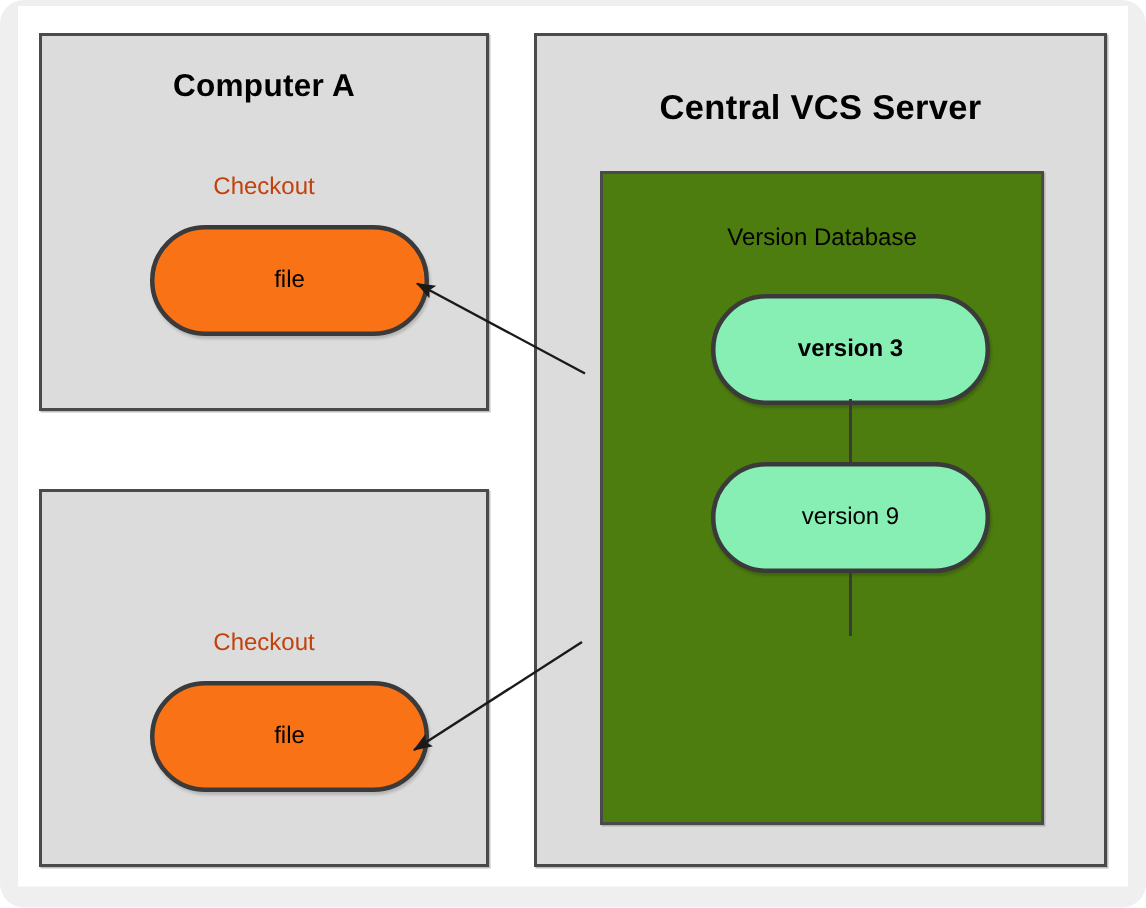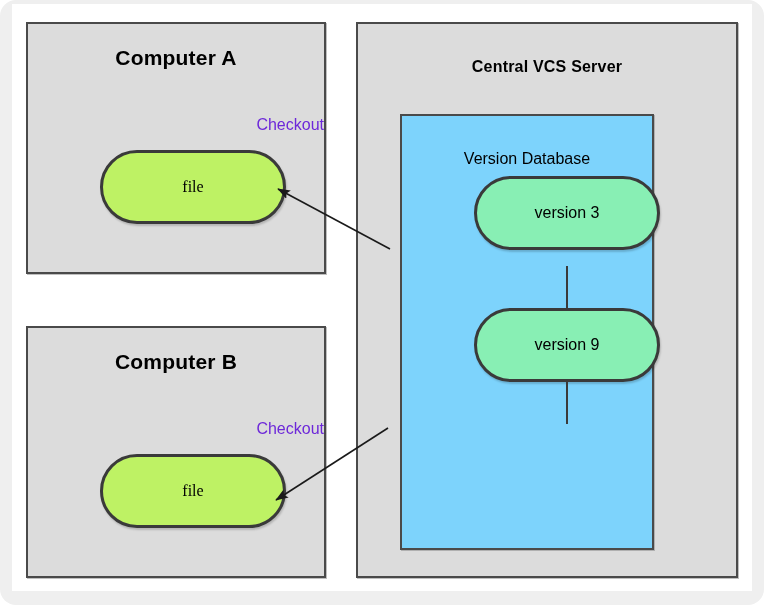--- a/index.html
+++ b/index.html
@@ -49,83 +49,83 @@
     left: 0;
     right: 0;
     text-align: center;
     font-size: 21px;
     font-weight: bold;
     color: #000000;
     letter-spacing: 0.2px;
   }
   #panel-computer-a .panel-title,
   #panel-computer-b .panel-title { top: 22px; }
-  #panel-server .panel-title     { top: 34px; font-size: 16px; }
+  #panel-server .panel-title     { top: 34px; font-size: 23px; }
 
   .sub-label {
     position: absolute;
     left: 0;
     right: 0;
-    text-align: right;
+    text-align: center;
     font-size: 16px;
-    color: #6d28d9;
+    color: #c2410c;
   }
   .checkout-label { top: 92px; }
 
   
   .node {
     position: absolute;
     box-sizing: border-box;
     border: 3px solid #3a3a3a;
     border-radius: 38px;
     display: flex;
     align-items: center;
     justify-content: center;
     font-size: 16px;
     color: #000000;
     box-shadow: 1px 2px 2px rgba(0,0,0,0.18);
   }
-  .node-file    { background: #bef264; font-family: Liberation Serif, serif; }
+  .node-file    { background: #f97316; }
   .node-version { background: #88efb4; }
 
   
   .file-node {
     left: 72px;
     top: 126px;
     width: 186px;
     height: 74px;
   }
 
   
   #version-db-box {
     position: absolute;
     left: 42px;
     top: 90px;
-    width: 254px;
+    width: 296px;
     height: 436px;
-    background: #7dd3fc;
+    background: #4d7c0f;
     border: 2px solid #4a4a4a;
     box-sizing: border-box;
     box-shadow: 1px 1px 0 rgba(0,0,0,0.2);
   }
   #version-db-label {
     position: absolute;
     left: 0; right: 0;
     top: 34px;
     text-align: center;
     font-size: 16px;
     color: #000000;
   }
 
   .version-node {
     left: 72px;
     width: 186px;
     height: 74px;
   }
-  #node-version-3 { top: 60px; }
+  #node-version-3 { top: 80px; font-weight: bold; }
   #node-version-2 { top: 192px; }
   #node-version-1 { top: 308px; }
 
   
   .connector {
     position: absolute;
     left: 164px;
     width: 2px;
     background: #3a3a3a;
   }
@@ -148,21 +148,20 @@
 <div id="page">
   <div id="canvas">
 
     <div class="panel" id="panel-computer-a">
       <div class="panel-title">Computer A</div>
       <div class="sub-label checkout-label">Checkout</div>
       <div class="node node-file file-node">file</div>
     </div>
 
     <div class="panel" id="panel-computer-b">
-      <div class="panel-title">Computer B</div>
       <div class="sub-label checkout-label">Checkout</div>
       <div class="node node-file file-node">file</div>
     </div>
 
     <div class="panel" id="panel-server">
       <div class="panel-title">Central VCS Server</div>
 
       <div id="version-db-box">
         <div id="version-db-label">Version Database</div>
 

